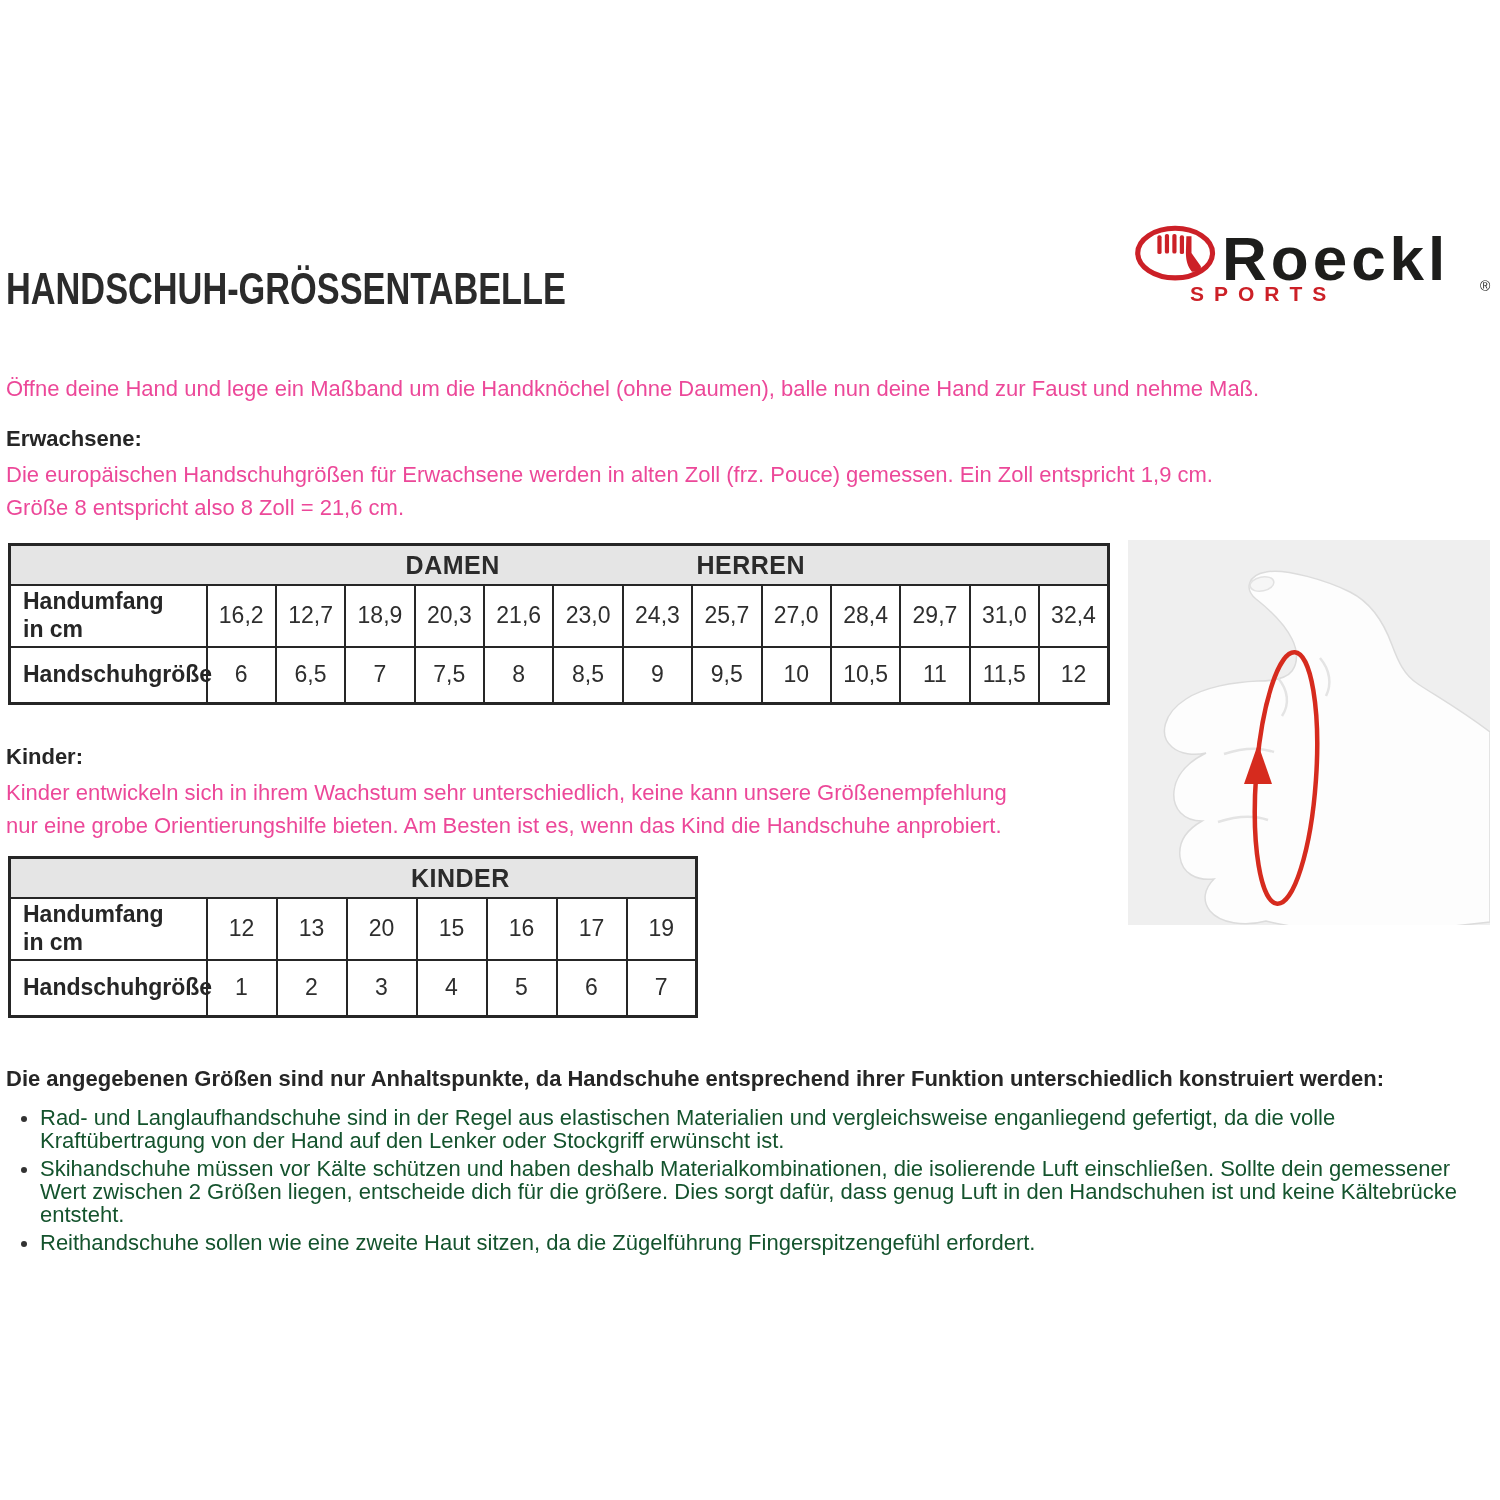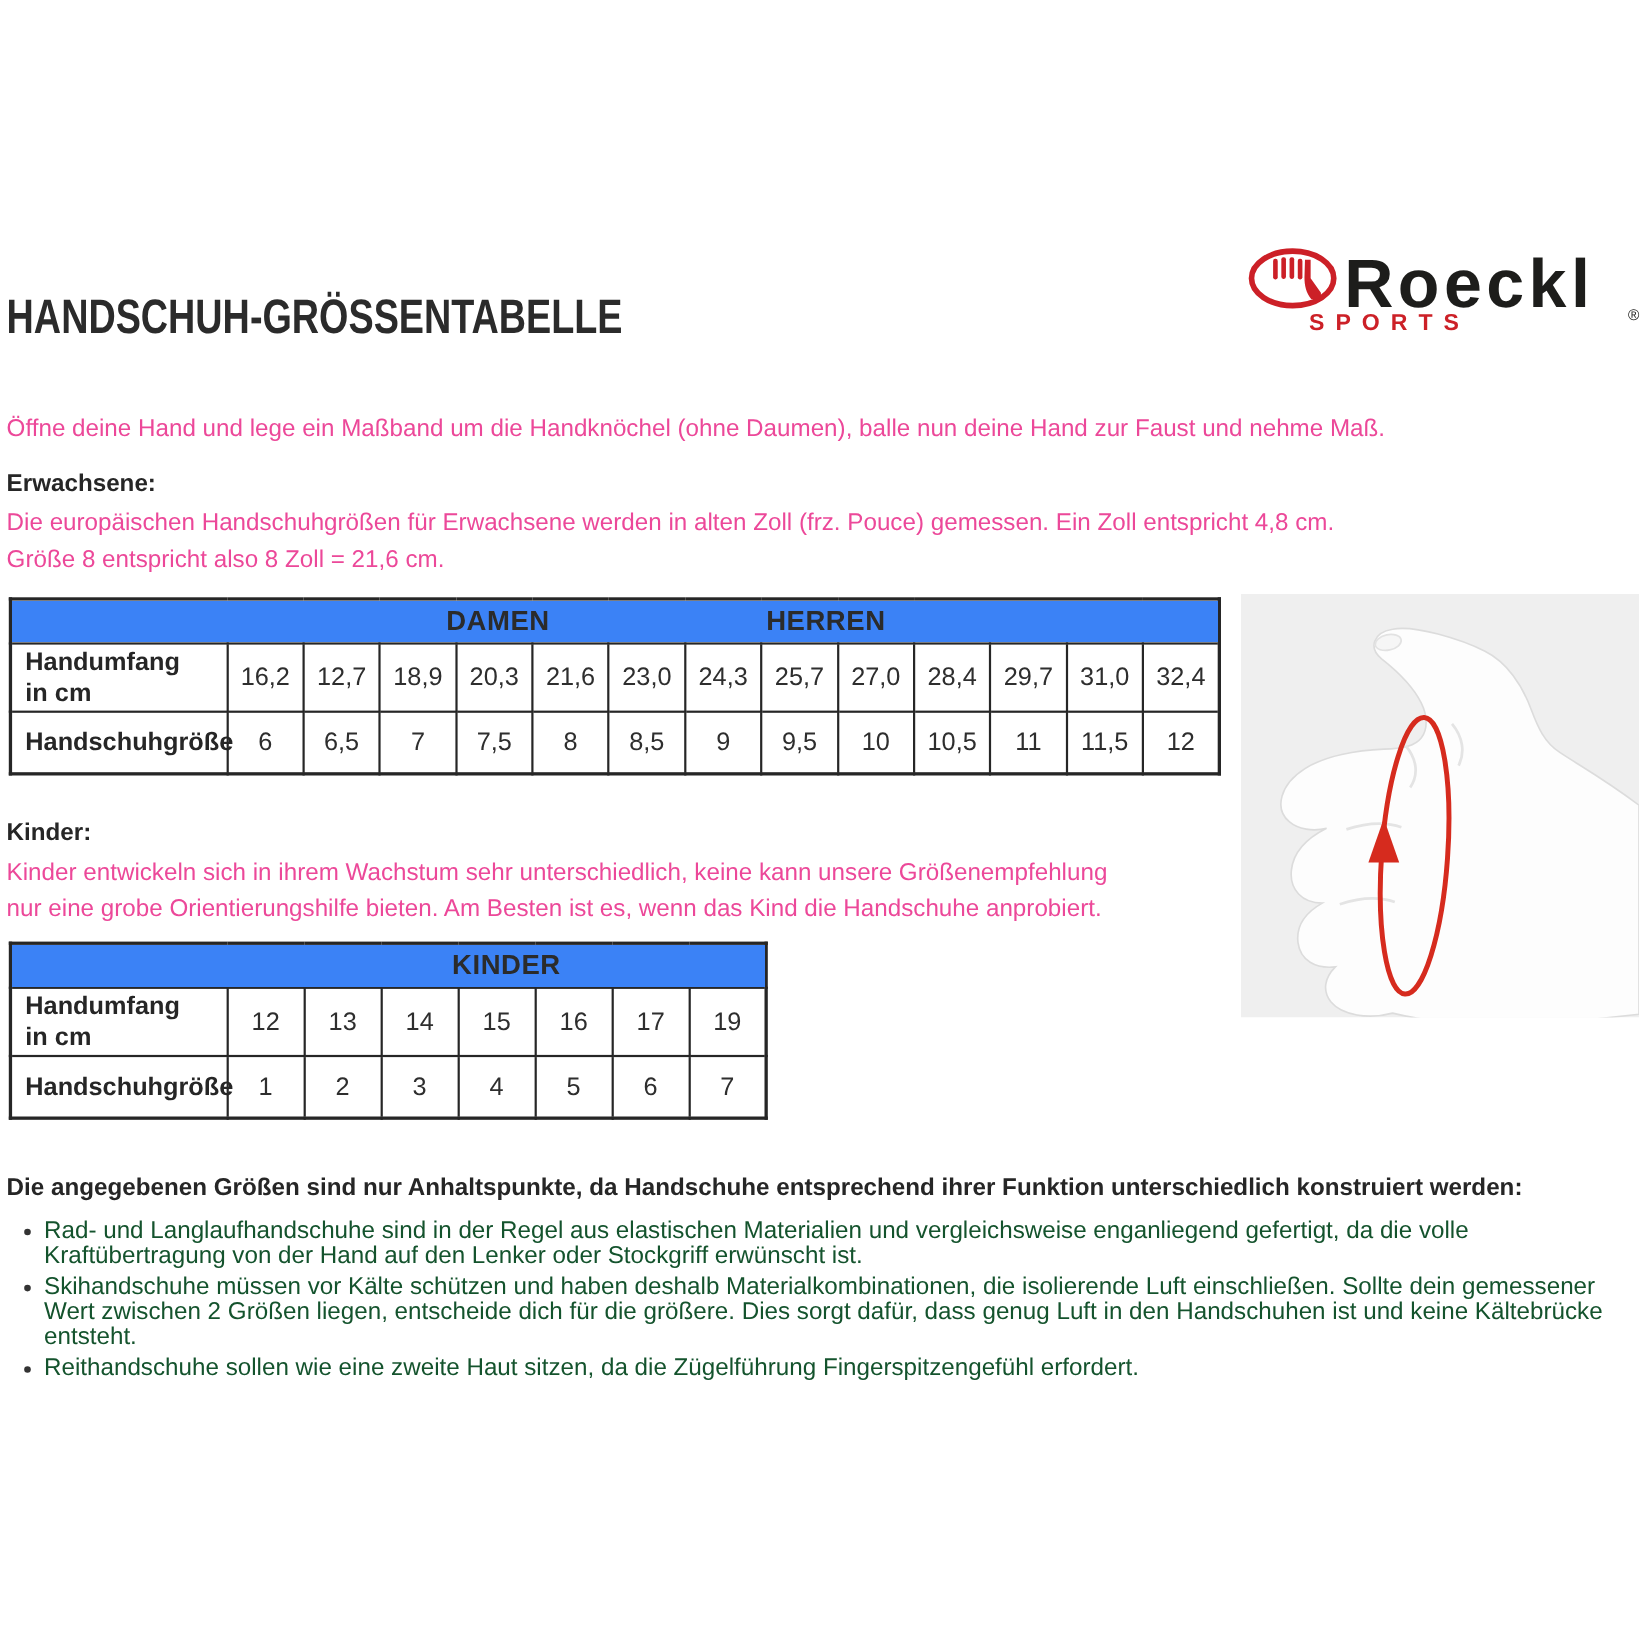--- a/index.html
+++ b/index.html
@@ -45,21 +45,21 @@
     position:absolute;
     border-collapse:collapse; table-layout:fixed;
     border:3px solid #262626;
     font-size:23px; color:#2e2e2e; background:#fff;
   }
   table.size-table td, table.size-table th { border:2px solid #262626; }
   .adult-table { left:8px; top:543px; width:1102px; }
   .kids-table  { left:8px; top:856px; width:690px; }
 
   .group-row th {
-    background:#3b82f6; height:40px;
+    background:#e5e5e5; height:40px;
     position:relative; font-weight:700;
   }
   .group-label {
     position:absolute; top:50%; transform:translate(-50%,-50%);
     font-size:25px; font-weight:700; color:#2b2b2b; letter-spacing:0.5px;
   }
   .lbl-damen  { left:40.3%; }
   .lbl-herren { left:67.5%; }
   .lbl-kinder { left:65.7%; }
 
@@ -106,21 +106,21 @@
       <path d="M 56 12 L 61.5 12 L 61.5 30 L 71.5 44 L 71.5 50 L 62 50 C 57 44 55.5 37 55.5 29 Z" fill="#cc2027"></path>
     </svg>
     <div class="logo-brand">Roeckl</div>
     <div class="logo-reg">®</div>
     <div class="logo-sub">SPORTS</div>
   </div>
 
   <div class="p-line" style="top:376px;">Öffne deine Hand und lege ein Maßband um die Handknöchel (ohne Daumen), balle nun deine Hand zur Faust und nehme Maß.</div>
 
   <div class="h-bold" style="top:426px;">Erwachsene:</div>
-  <div class="p-line" style="top:462px;">Die europäischen Handschuhgrößen für Erwachsene werden in alten Zoll (frz. Pouce) gemessen. Ein Zoll entspricht 4,8 cm.</div>
+  <div class="p-line" style="top:462px;">Die europäischen Handschuhgrößen für Erwachsene werden in alten Zoll (frz. Pouce) gemessen. Ein Zoll entspricht 1,9 cm.</div>
   <div class="p-line" style="top:495px;">Größe 8 entspricht also 8 Zoll = 21,6 cm.</div>
 
   <table class="size-table adult-table">
     <colgroup>
       <col style="width:197px;">
       <col>
         <col>
         <col>
         <col>
         <col>
@@ -224,21 +224,21 @@
         <span class="group-label lbl-kinder">KINDER</span>
       </th>
     </tr>
     <tr class="row-circ">
       <td class="row-label">
         <div>Handumfang</div>
         <div>in cm</div>
       </td>
       <td class="val">12</td>
       <td class="val">13</td>
-      <td class="val">14</td>
+      <td class="val">20</td>
       <td class="val">15</td>
       <td class="val">16</td>
       <td class="val">17</td>
       <td class="val">19</td>
     </tr>
     <tr class="row-size">
       <td class="row-label">Handschuhgröße</td>
       <td class="val">1</td>
       <td class="val">2</td>
       <td class="val">3</td>

